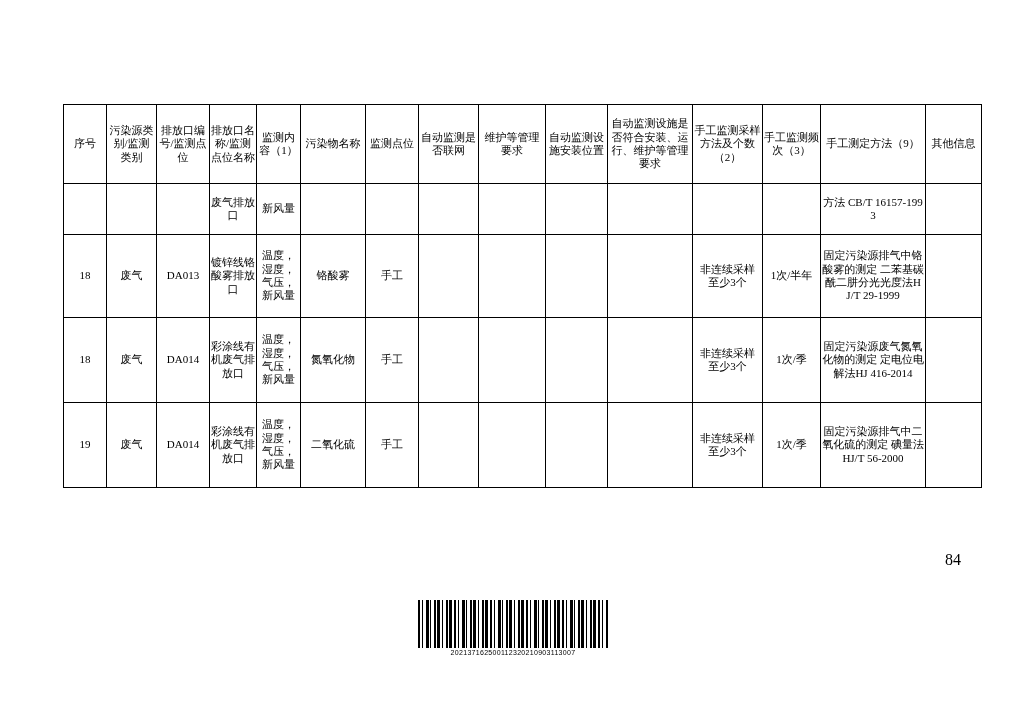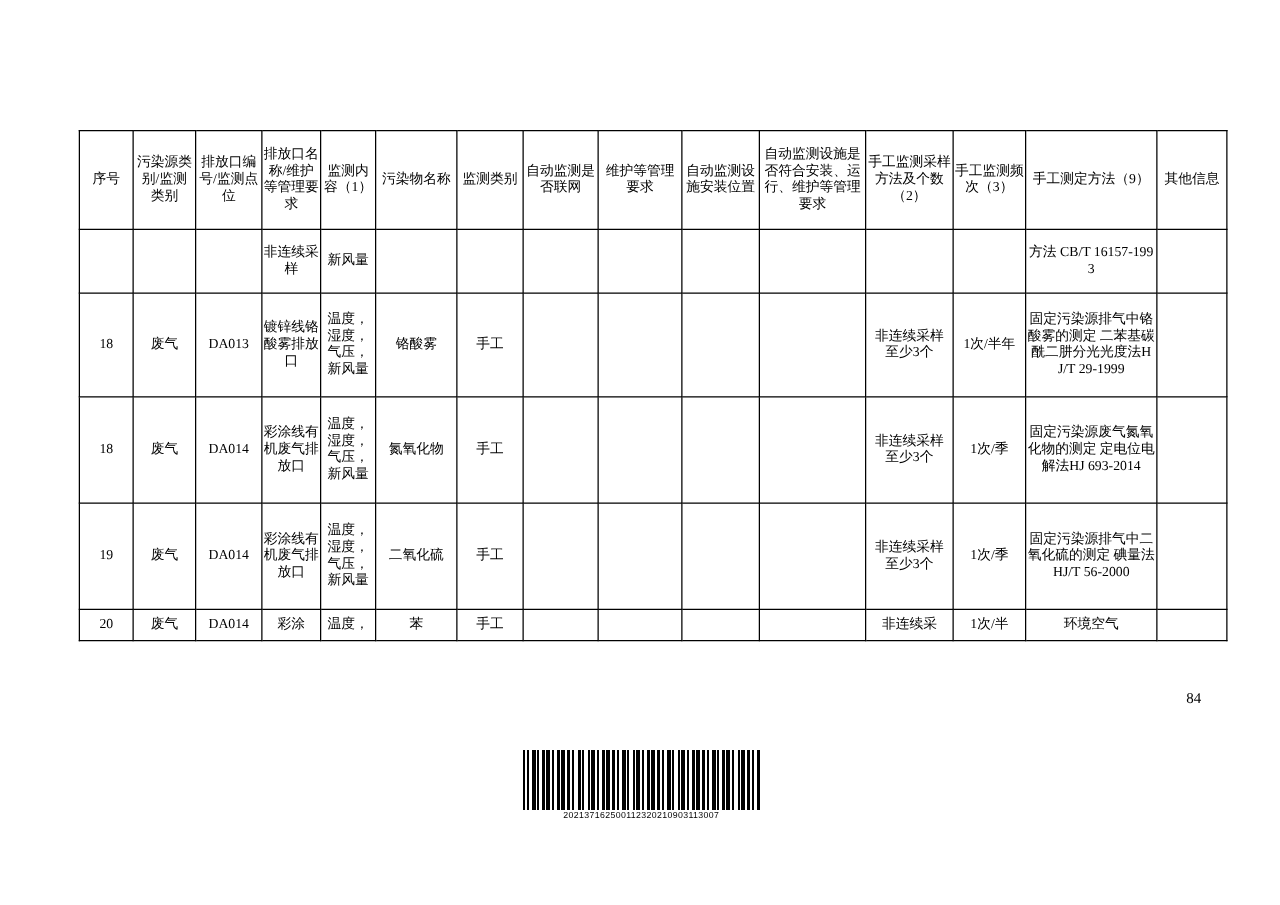--- a/index.html
+++ b/index.html
@@ -65,21 +65,21 @@
   tr.r1 td { height: 46px; }
   tr.r2 td { height: 78px; }
   tr.r3 td { height: 80px; }
   tr.r4 td { height: 80px; }
   tr.r5 td { height: 20px; }
 
   .page-number {
     position: absolute;
     right: 63px;
     top: 551px;
-    font-size: 12px;
+    font-size: 16px;
     font-family: "Liberation Serif", serif;
   }
 
   .barcode-area {
     position: absolute;
     left: 418px;
     top: 600px;
     width: 190px;
     text-align: center;
   }
@@ -127,40 +127,40 @@
           <col class="c11">
           <col class="c12">
           <col class="c13">
           <col class="c14">
       </colgroup>
       <thead>
         <tr class="r-head">
           <td>序号</td>
           <td>污染源类别/监测类别</td>
           <td>排放口编号/监测点位</td>
-          <td>排放口名称/维护等管理要求</td>
+          <td>排放口名称/监测点位名称</td>
           <td>监测内容（1）</td>
           <td>污染物名称</td>
-          <td>监测类别</td>
+          <td>监测点位</td>
           <td>自动监测是否联网</td>
           <td>维护等管理要求</td>
           <td>自动监测设施安装位置</td>
           <td>自动监测设施是否符合安装、运行、维护等管理要求</td>
           <td>手工监测采样方法及个数（2）</td>
           <td>手工监测频次（3）</td>
           <td>手工测定方法（9）</td>
           <td>其他信息</td>
         </tr>
       </thead>
       <tbody>
         <tr class="r1">
           <td></td>
           <td></td>
           <td></td>
-          <td>非连续采样</td>
+          <td>废气排放口</td>
           <td>新风量</td>
           <td></td>
           <td></td>
           <td></td>
           <td></td>
           <td></td>
           <td></td>
           <td></td>
           <td></td>
           <td>方法 CB/T 16157-1993</td>
@@ -190,57 +190,40 @@
           <td>彩涂线有机废气排放口</td>
           <td>温度，湿度，气压，新风量</td>
           <td>氮氧化物</td>
           <td>手工</td>
           <td></td>
           <td></td>
           <td></td>
           <td></td>
           <td>非连续采样 至少3个</td>
           <td>1次/季</td>
-          <td>固定污染源废气氮氧化物的测定 定电位电解法HJ 693-2014</td>
+          <td>固定污染源废气氮氧化物的测定 定电位电解法HJ 416-2014</td>
           <td></td>
         </tr>
         <tr class="r4">
           <td>19</td>
           <td>废气</td>
           <td>DA014</td>
           <td>彩涂线有机废气排放口</td>
           <td>温度，湿度，气压，新风量</td>
           <td>二氧化硫</td>
           <td>手工</td>
           <td></td>
           <td></td>
           <td></td>
           <td></td>
           <td>非连续采样 至少3个</td>
           <td>1次/季</td>
           <td>固定污染源排气中二氧化硫的测定 碘量法 HJ/T 56-2000</td>
           <td></td>
         </tr>
-        <tr class="r5">
-          <td>20</td>
-          <td>废气</td>
-          <td>DA014</td>
-          <td>彩涂</td>
-          <td>温度，</td>
-          <td>苯</td>
-          <td>手工</td>
-          <td></td>
-          <td></td>
-          <td></td>
-          <td></td>
-          <td>非连续采</td>
-          <td>1次/半</td>
-          <td>环境空气</td>
-          <td></td>
-        </tr>
       </tbody>
     </table>
   </div>
 
   <div class="page-number">84</div>
 
   <div class="barcode-area">
     <div class="barcode"></div>
     <div class="barcode-text">202137162500112320210903113007</div>
   </div>

